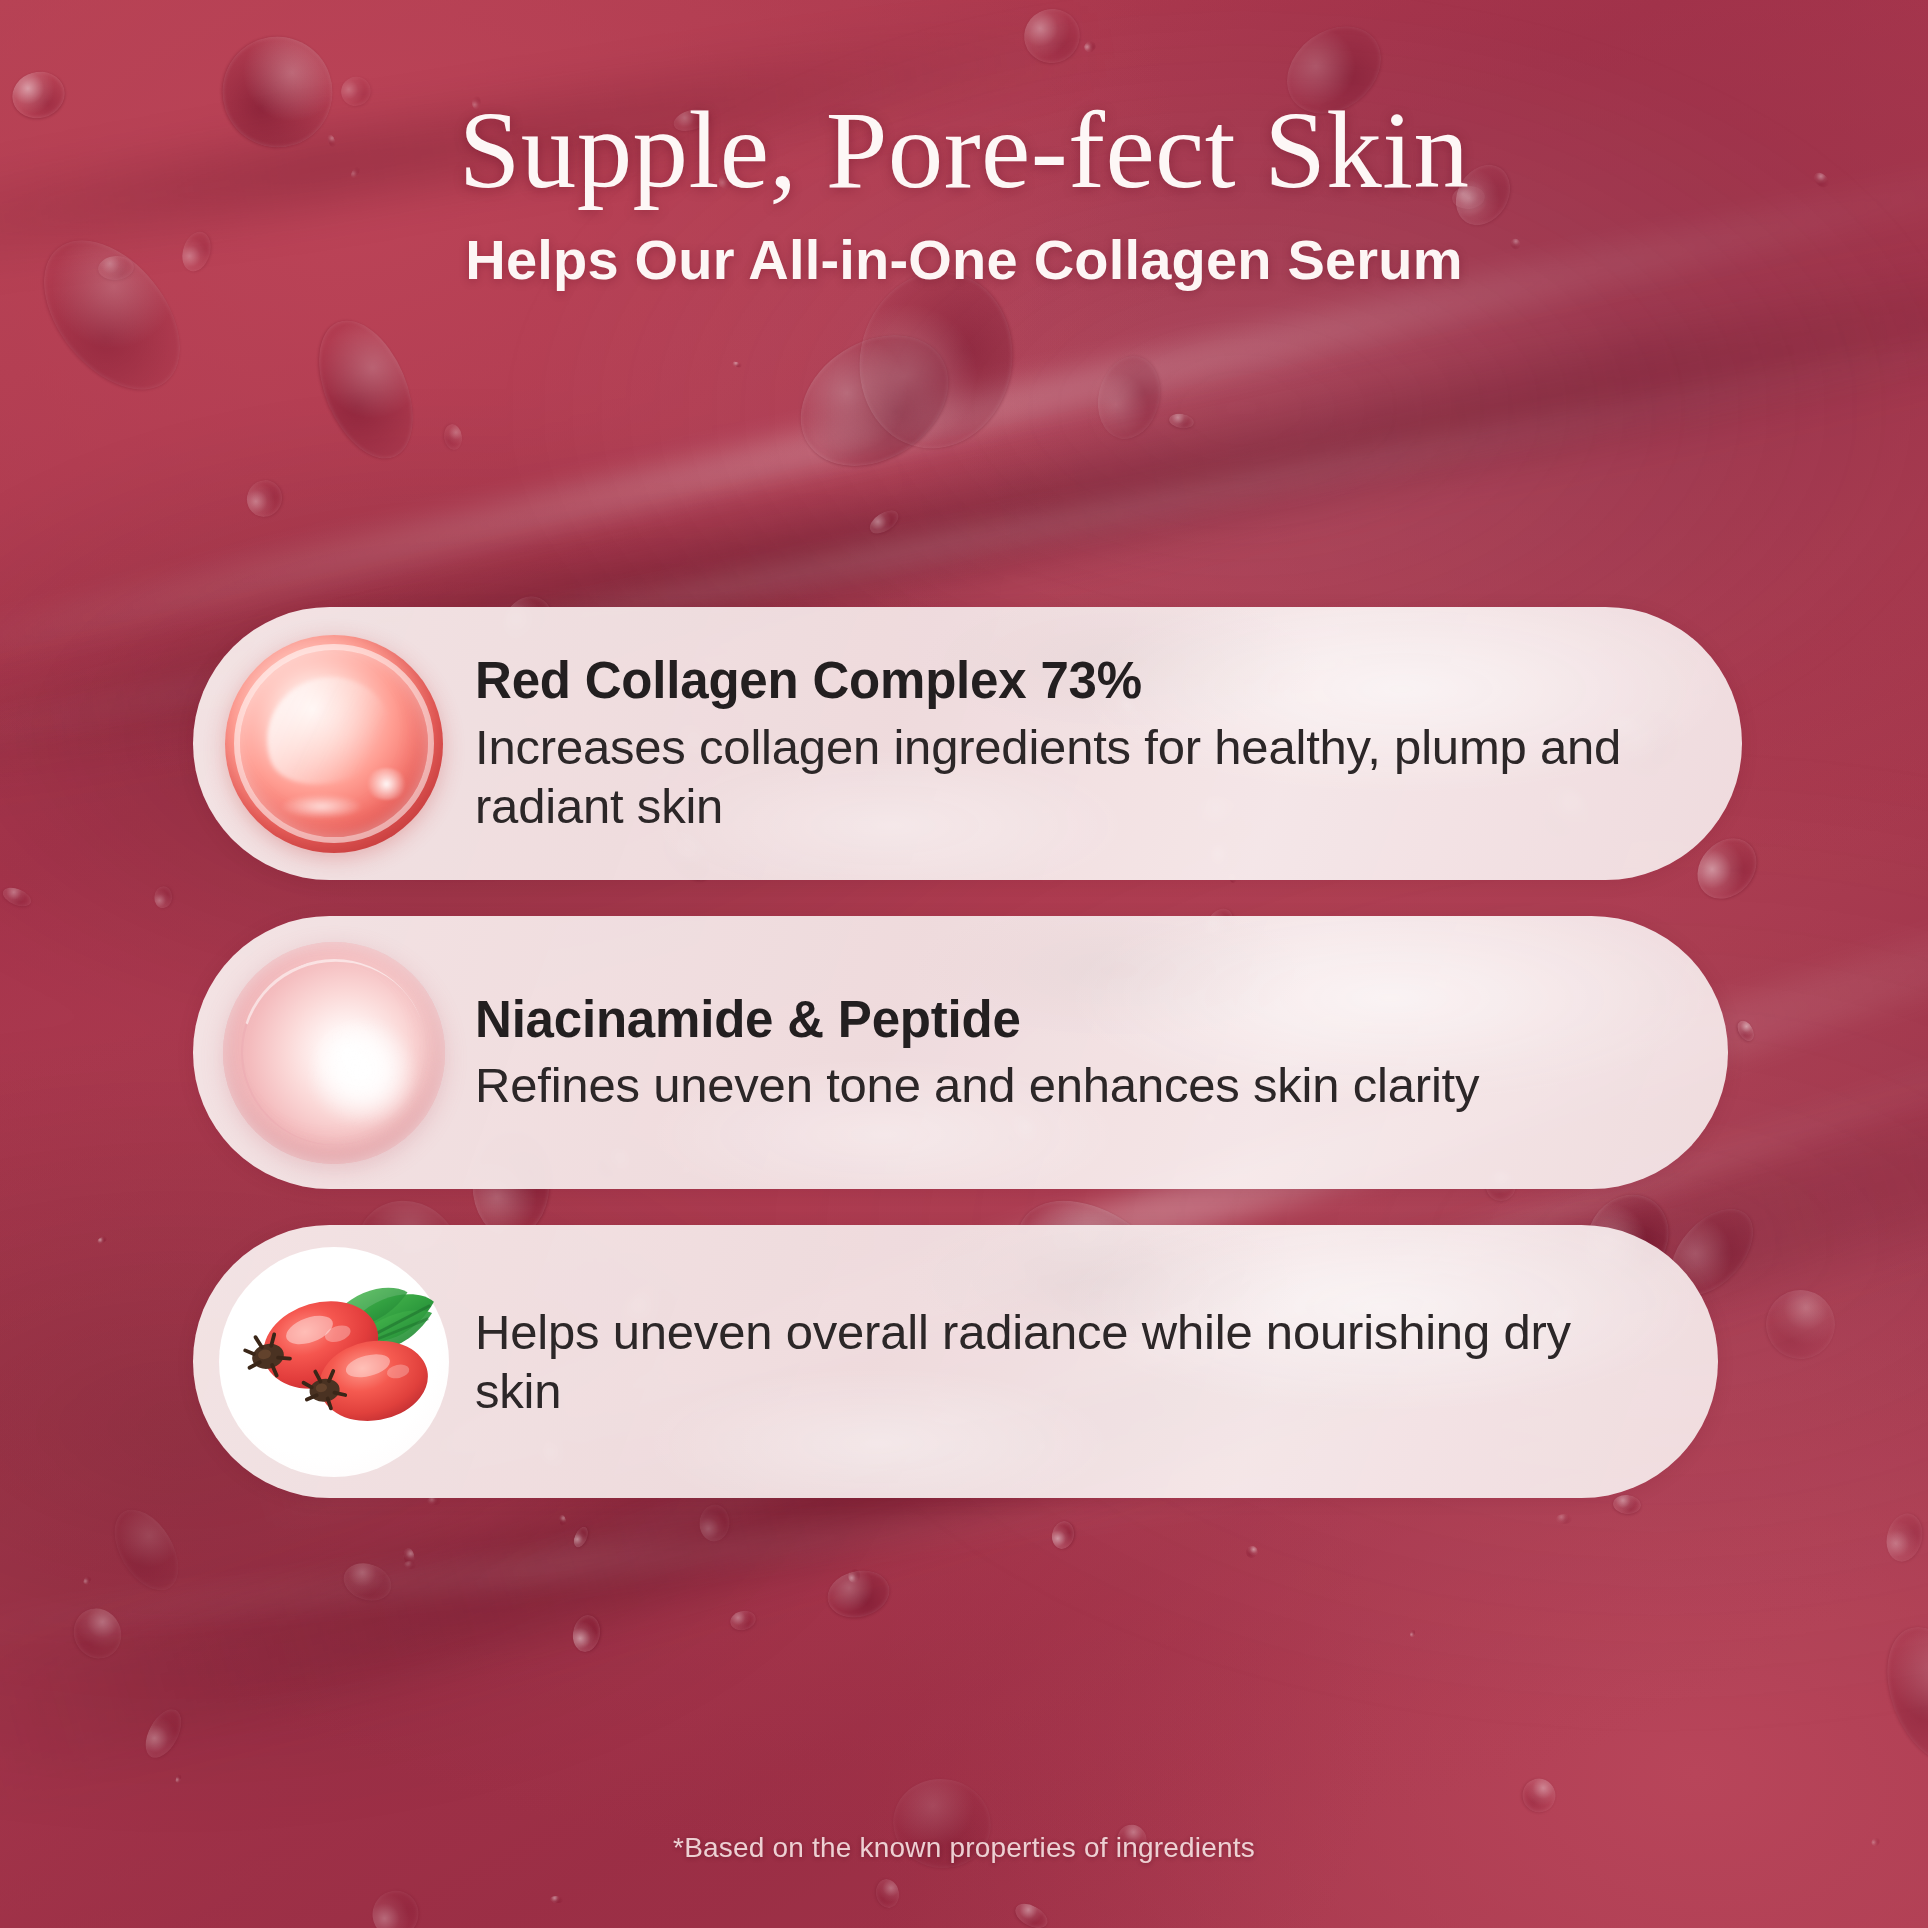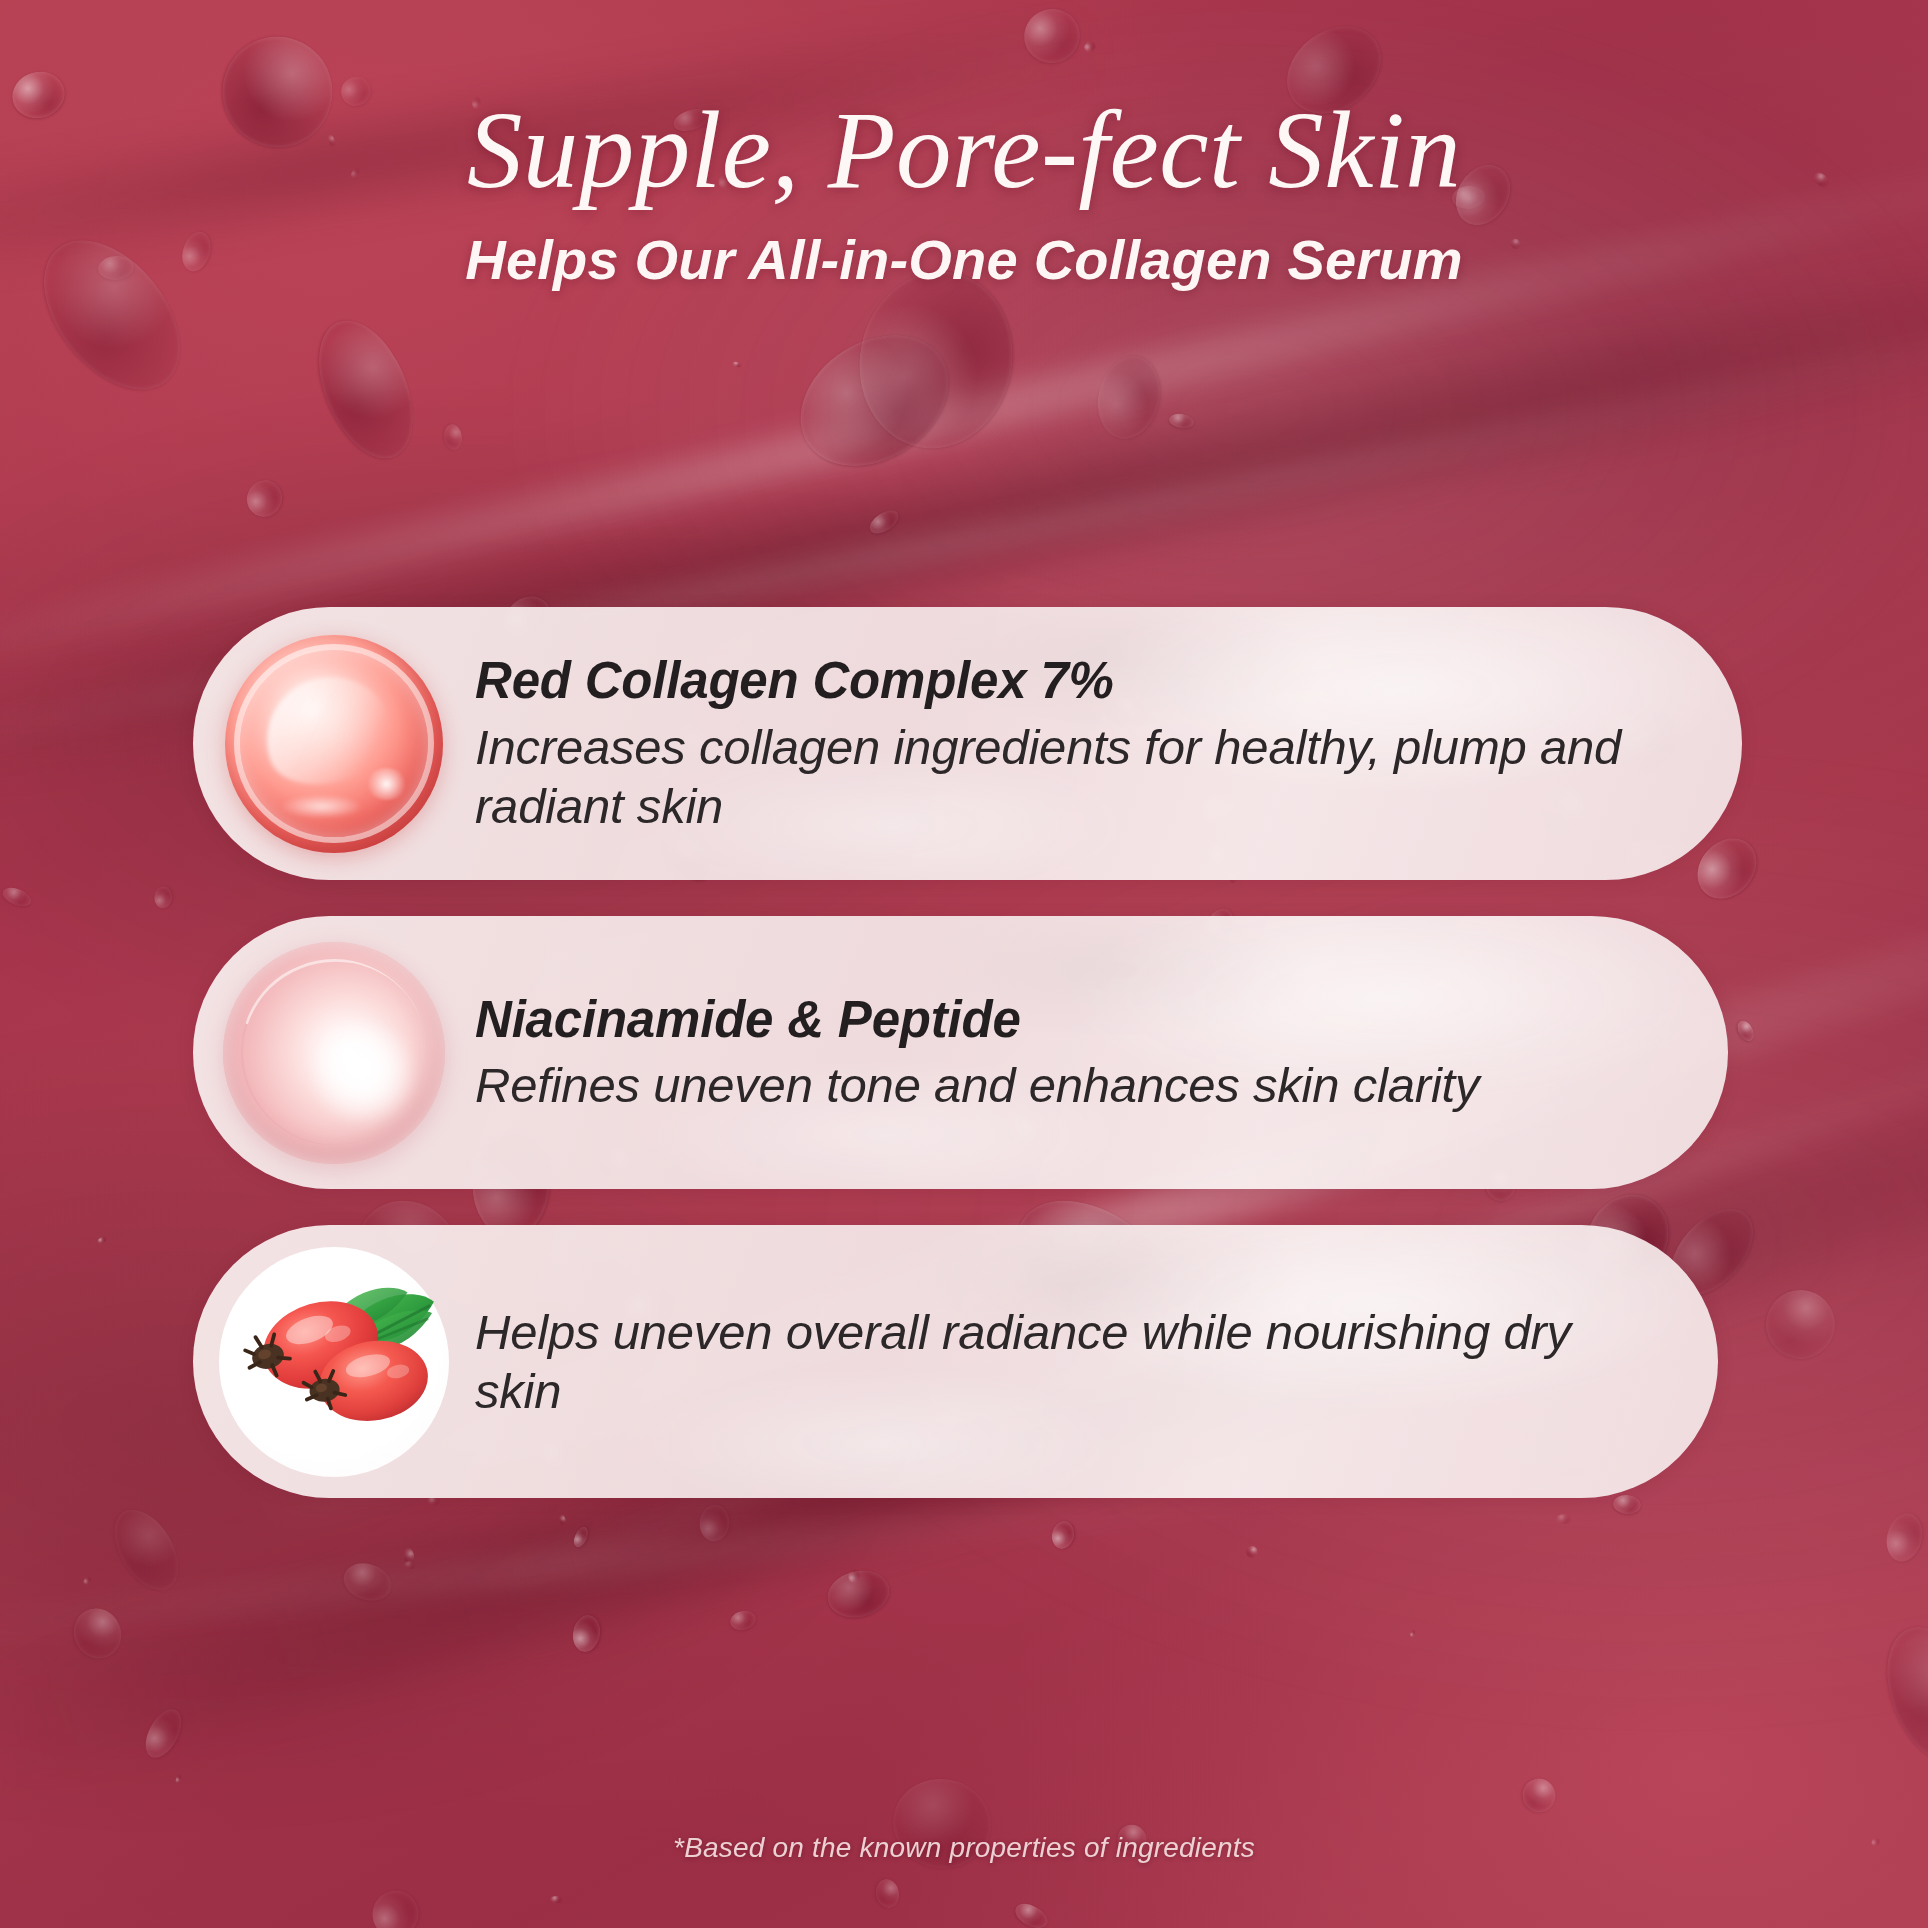--- a/index.html
+++ b/index.html
@@ -8,21 +8,20 @@
     width:1928px; height:1928px;
     overflow:hidden;
     font-family:"Liberation Sans", sans-serif;
   }
 
   #poster{
     position:relative;
     width:1928px; height:1928px;
     overflow:hidden;
     background:#a8354a;
-    font-style:italic;
   }
 
   
   .bg-base{
     position:absolute; inset:0;
     background:
       radial-gradient(ellipse 70% 50% at 18% 10%,  #bb4357 0%, rgba(187,67,87,0) 62%),
       radial-gradient(ellipse 60% 45% at 85% 18%,  #993048 0%, rgba(153,48,72,0) 60%),
       radial-gradient(ellipse 90% 60% at 50% 55%,  #ac3a4f 0%, rgba(172,58,79,0) 70%),
       radial-gradient(ellipse 80% 55% at 20% 88%,  #9c2f46 0%, rgba(156,47,70,0) 65%),
@@ -378,21 +377,21 @@
       <div class="card c1">
         <div class="icon-wrap">
           <div class="ic-serum">
             <div class="ring"></div>
             <div class="swirl"></div>
             <div class="glint"></div>
             <div class="glint2"></div>
           </div>
         </div>
         <div class="texts">
-          <div class="h">Red Collagen Complex 7%</div>
+          <div class="h">Red Collagen Complex 73%</div>
           <div class="p">Increases collagen ingredients for healthy, plump and radiant skin</div>
         </div>
       </div>
 
       <div class="card c2">
         <div class="icon-wrap">
           <div class="ic-pearl">
             <div class="rim"></div>
             <div class="arc"></div>
             <div class="core"></div>

